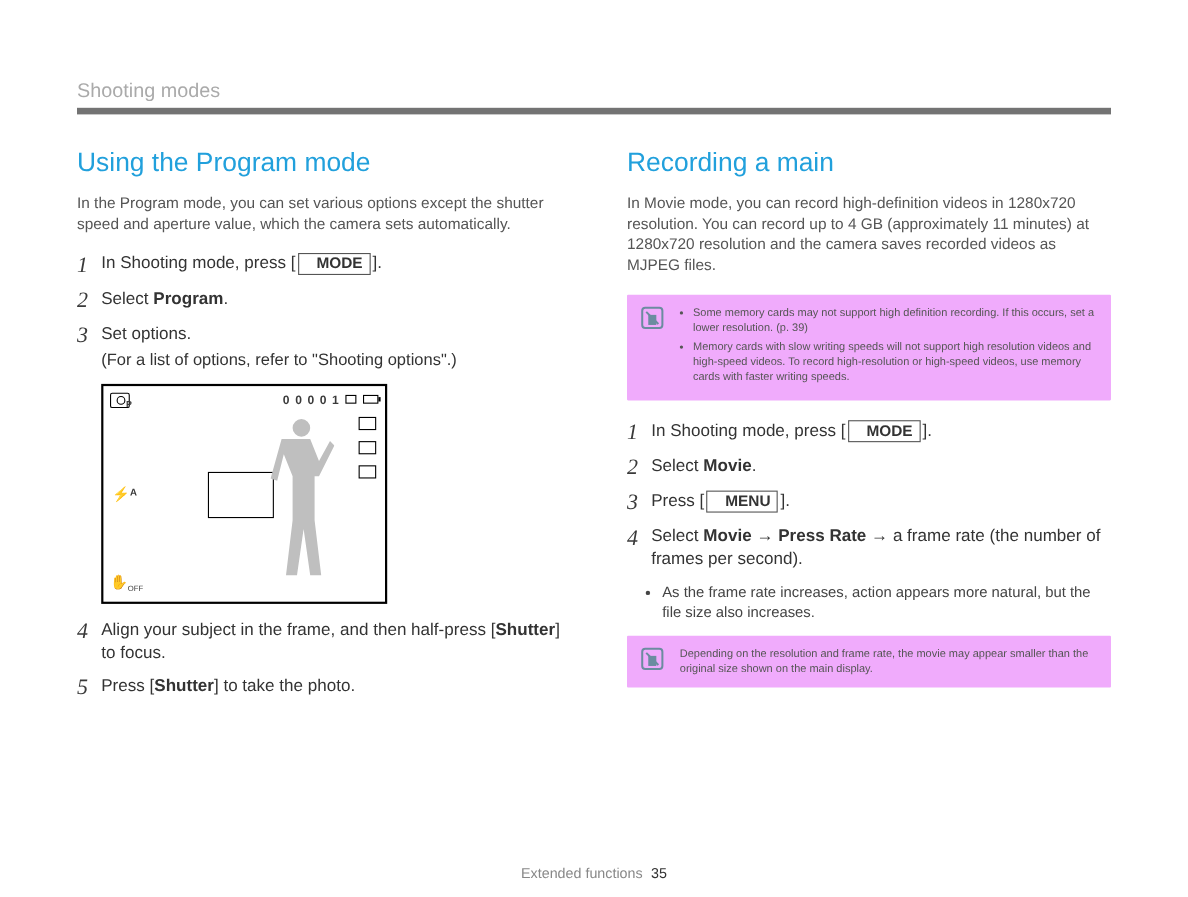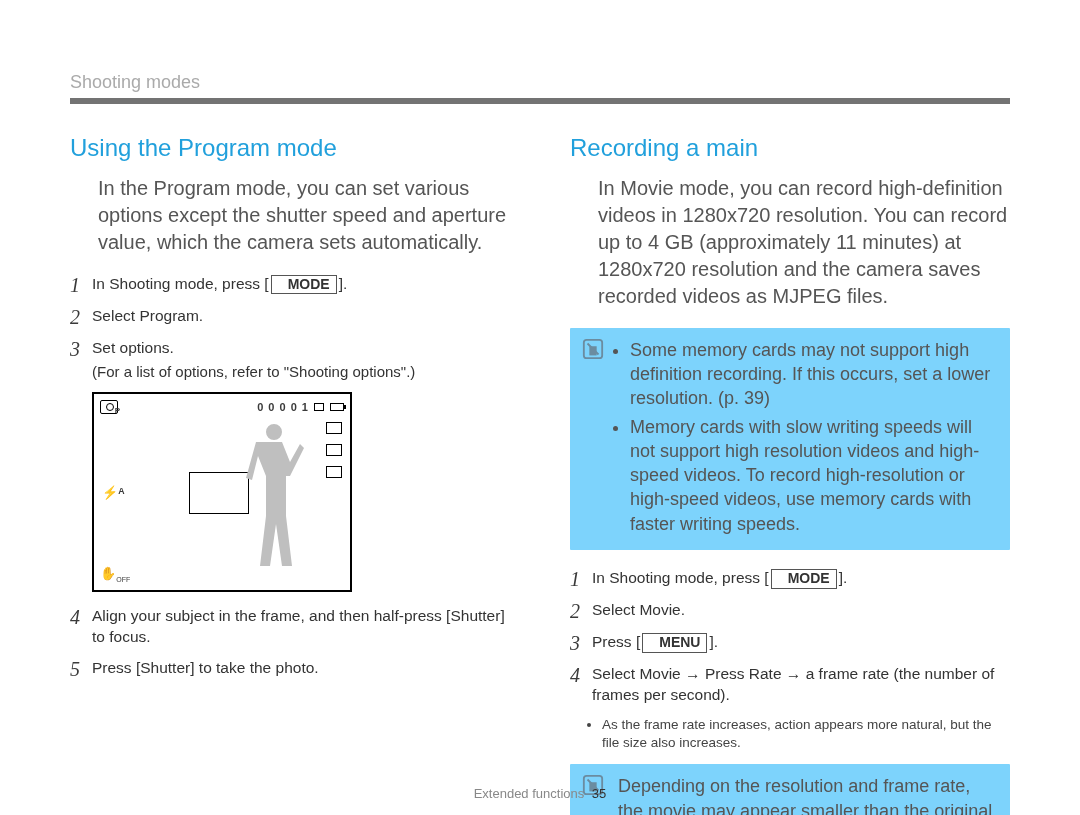--- a/index.html
+++ b/index.html
@@ -25,55 +25,55 @@
     display: flex;
     gap: 60px;
   }
   .col { flex: 1; min-width: 0; }
   h2 {
     color: #21a0dc;
     font-weight: 400;
     font-size: 24px;
     margin-bottom: 10px;
   }
-  .intro { font-size: 20px; color: #555; margin-bottom: 18px; margin-left: 28px; }
+  .intro { font-size: 14px; color: #555; margin-bottom: 18px; }
   ol.steps { list-style: none; counter-reset: none; }
   ol.steps > li {
     display: flex;
     align-items: flex-start;
     margin-bottom: 10px;
   }
   .stepnum {
     font-style: italic;
     font-family: Georgia, 'Times New Roman', serif;
     font-size: 20px;
     color: #3a3a3a;
     width: 22px;
     flex-shrink: 0;
     line-height: 1.1;
   }
   .stepbody { flex: 1; font-size: 15.5px; color: #333; }
   .sub { font-size: 15px; margin-top: 3px; }
-  .bold { font-weight: 400; }
+  .bold { font-weight: 700; }
   .boxed {
     display: inline-block;
     border: 1px solid #555;
     padding: 0 6px 1px 16px;
     font-weight: 700;
     font-size: 14px;
     margin: 0 2px;
     line-height: 1.2;
   }
   .notebox {
-    background: #7dd3fc;
+    background: #f0abfc;
     display: flex;
     align-items: flex-start;
     padding: 10px 12px;
     margin: 12px 0 18px 0;
-    font-size: 18px;
+    font-size: 10px;
     color: #555;
     border-radius: 1px;
   }
   .notebox .noteicon {
     width: 22px; height: 22px;
     flex-shrink: 0;
     margin-right: 10px;
   }
   .notebox ul { list-style: disc; padding-left: 16px; }
   .notebox ul li { margin-bottom: 4px; }

